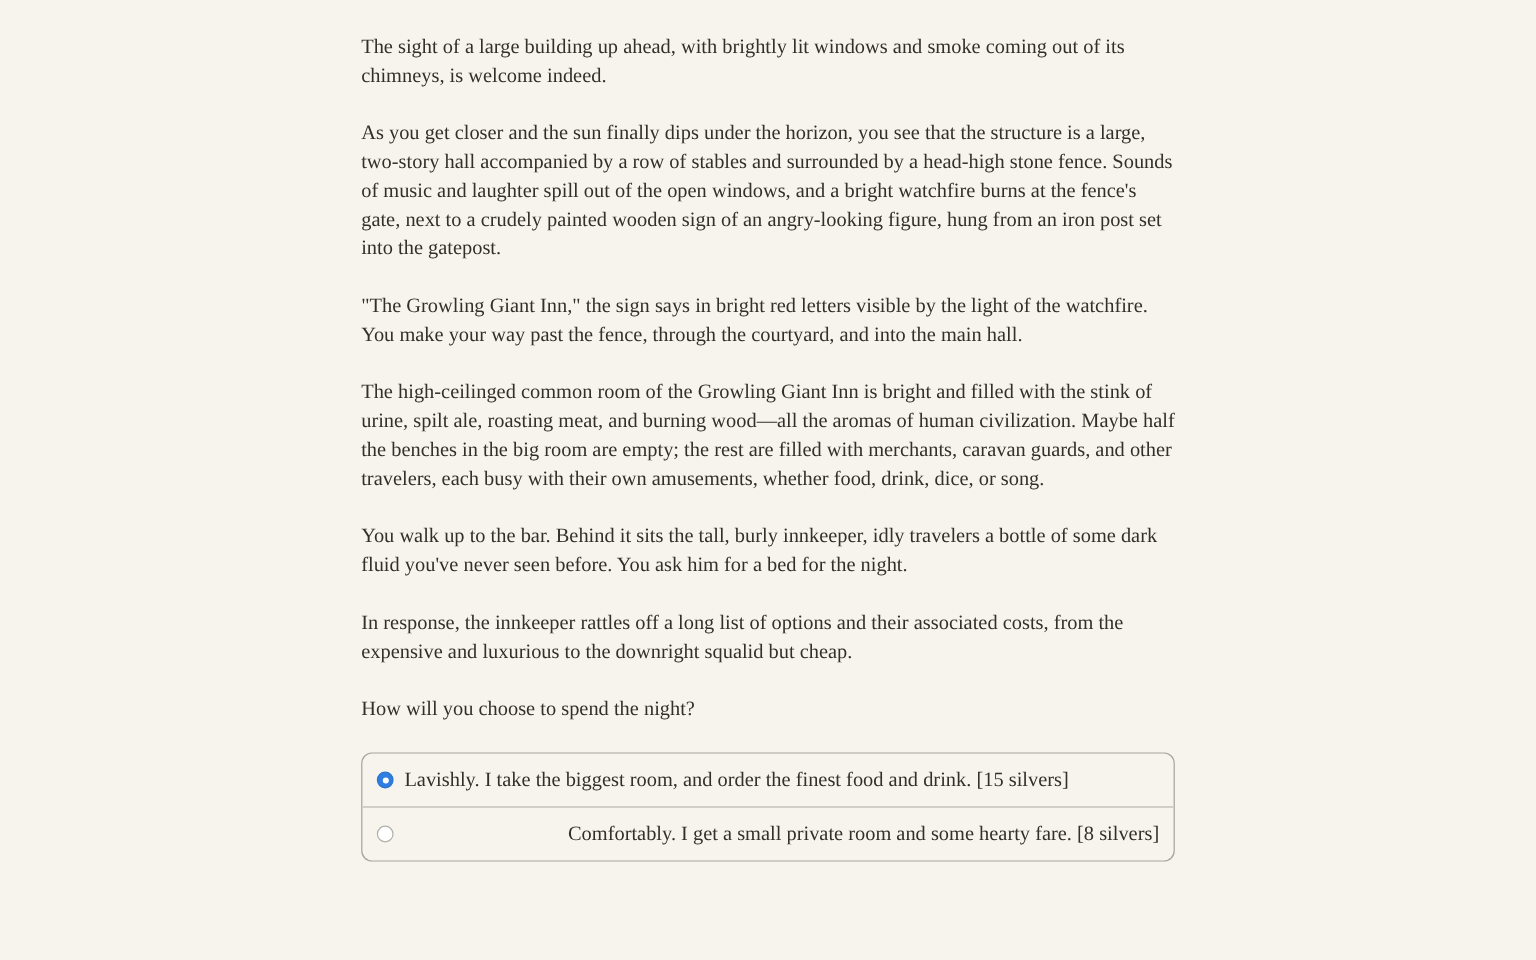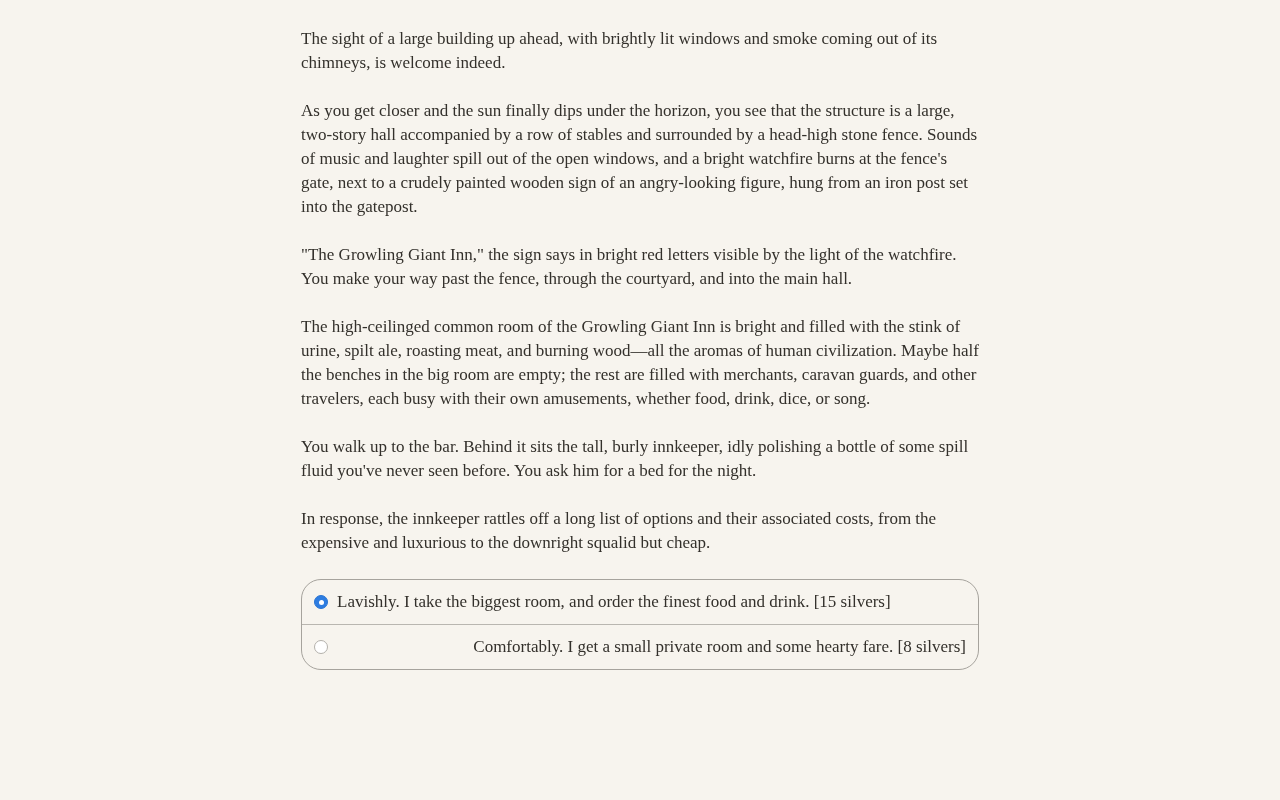--- a/index.html
+++ b/index.html
@@ -20,21 +20,21 @@
   }
   .story p {
     font-size: 17px;
     line-height: 24px;
     margin: 24px 0;
   }
   .story p:first-child { margin-top: 0; }
   .choice-group {
     margin-top: 24px;
     border: 1px solid #a6a39d;
-    border-radius: 20px;
+    border-radius: 9px;
     overflow: hidden;
     background: transparent;
   }
   .choice-row {
     display: flex;
     align-items: center;
     gap: 9px;
     padding: 10px 12px;
     font-size: 17px;
     line-height: 24px;
@@ -69,22 +69,23 @@
 </style>
 </head>
 <body>
 
 <div class="page-column">
   <div class="story">
     <p>The sight of a large building up ahead, with brightly lit windows and smoke coming out of its chimneys, is welcome indeed.</p>
     <p>As you get closer and the sun finally dips under the horizon, you see that the structure is a large, two-story hall accompanied by a row of stables and surrounded by a head-high stone fence. Sounds of music and laughter spill out of the open windows, and a bright watchfire burns at the fence's gate, next to a crudely painted wooden sign of an angry-looking figure, hung from an iron post set into the gatepost.</p>
     <p>"The Growling Giant Inn," the sign says in bright red letters visible by the light of the watchfire. You make your way past the fence, through the courtyard, and into the main hall.</p>
     <p>The high-ceilinged common room of the Growling Giant Inn is bright and filled with the stink of urine, spilt ale, roasting meat, and burning wood—all the aromas of human civilization. Maybe half the benches in the big room are empty; the rest are filled with merchants, caravan guards, and other travelers, each busy with their own amusements, whether food, drink, dice, or song.</p>
-    <p>You walk up to the bar. Behind it sits the tall, burly innkeeper, idly polishing a bottle of some spill fluid you've never seen before. You ask him for a bed for the night.</p>
+    <p>You walk up to the bar. Behind it sits the tall, burly innkeeper, idly travelers a bottle of some dark fluid you've never seen before. You ask him for a bed for the night.</p>
     <p>In response, the innkeeper rattles off a long list of options and their associated costs, from the expensive and luxurious to the downright squalid but cheap.</p>
+    <p>How will you choose to spend the night?</p>
   </div>
 
   <div class="choice-group">
     <label class="choice-row">
       <span class="radio checked"></span>
       <span class="choice-label">Lavishly. I take the biggest room, and order the finest food and drink. [15 silvers]</span>
     </label>
     <label class="choice-row">
       <span class="radio"></span>
       <span class="choice-label">Comfortably. I get a small private room and some hearty fare. [8 silvers]</span>

